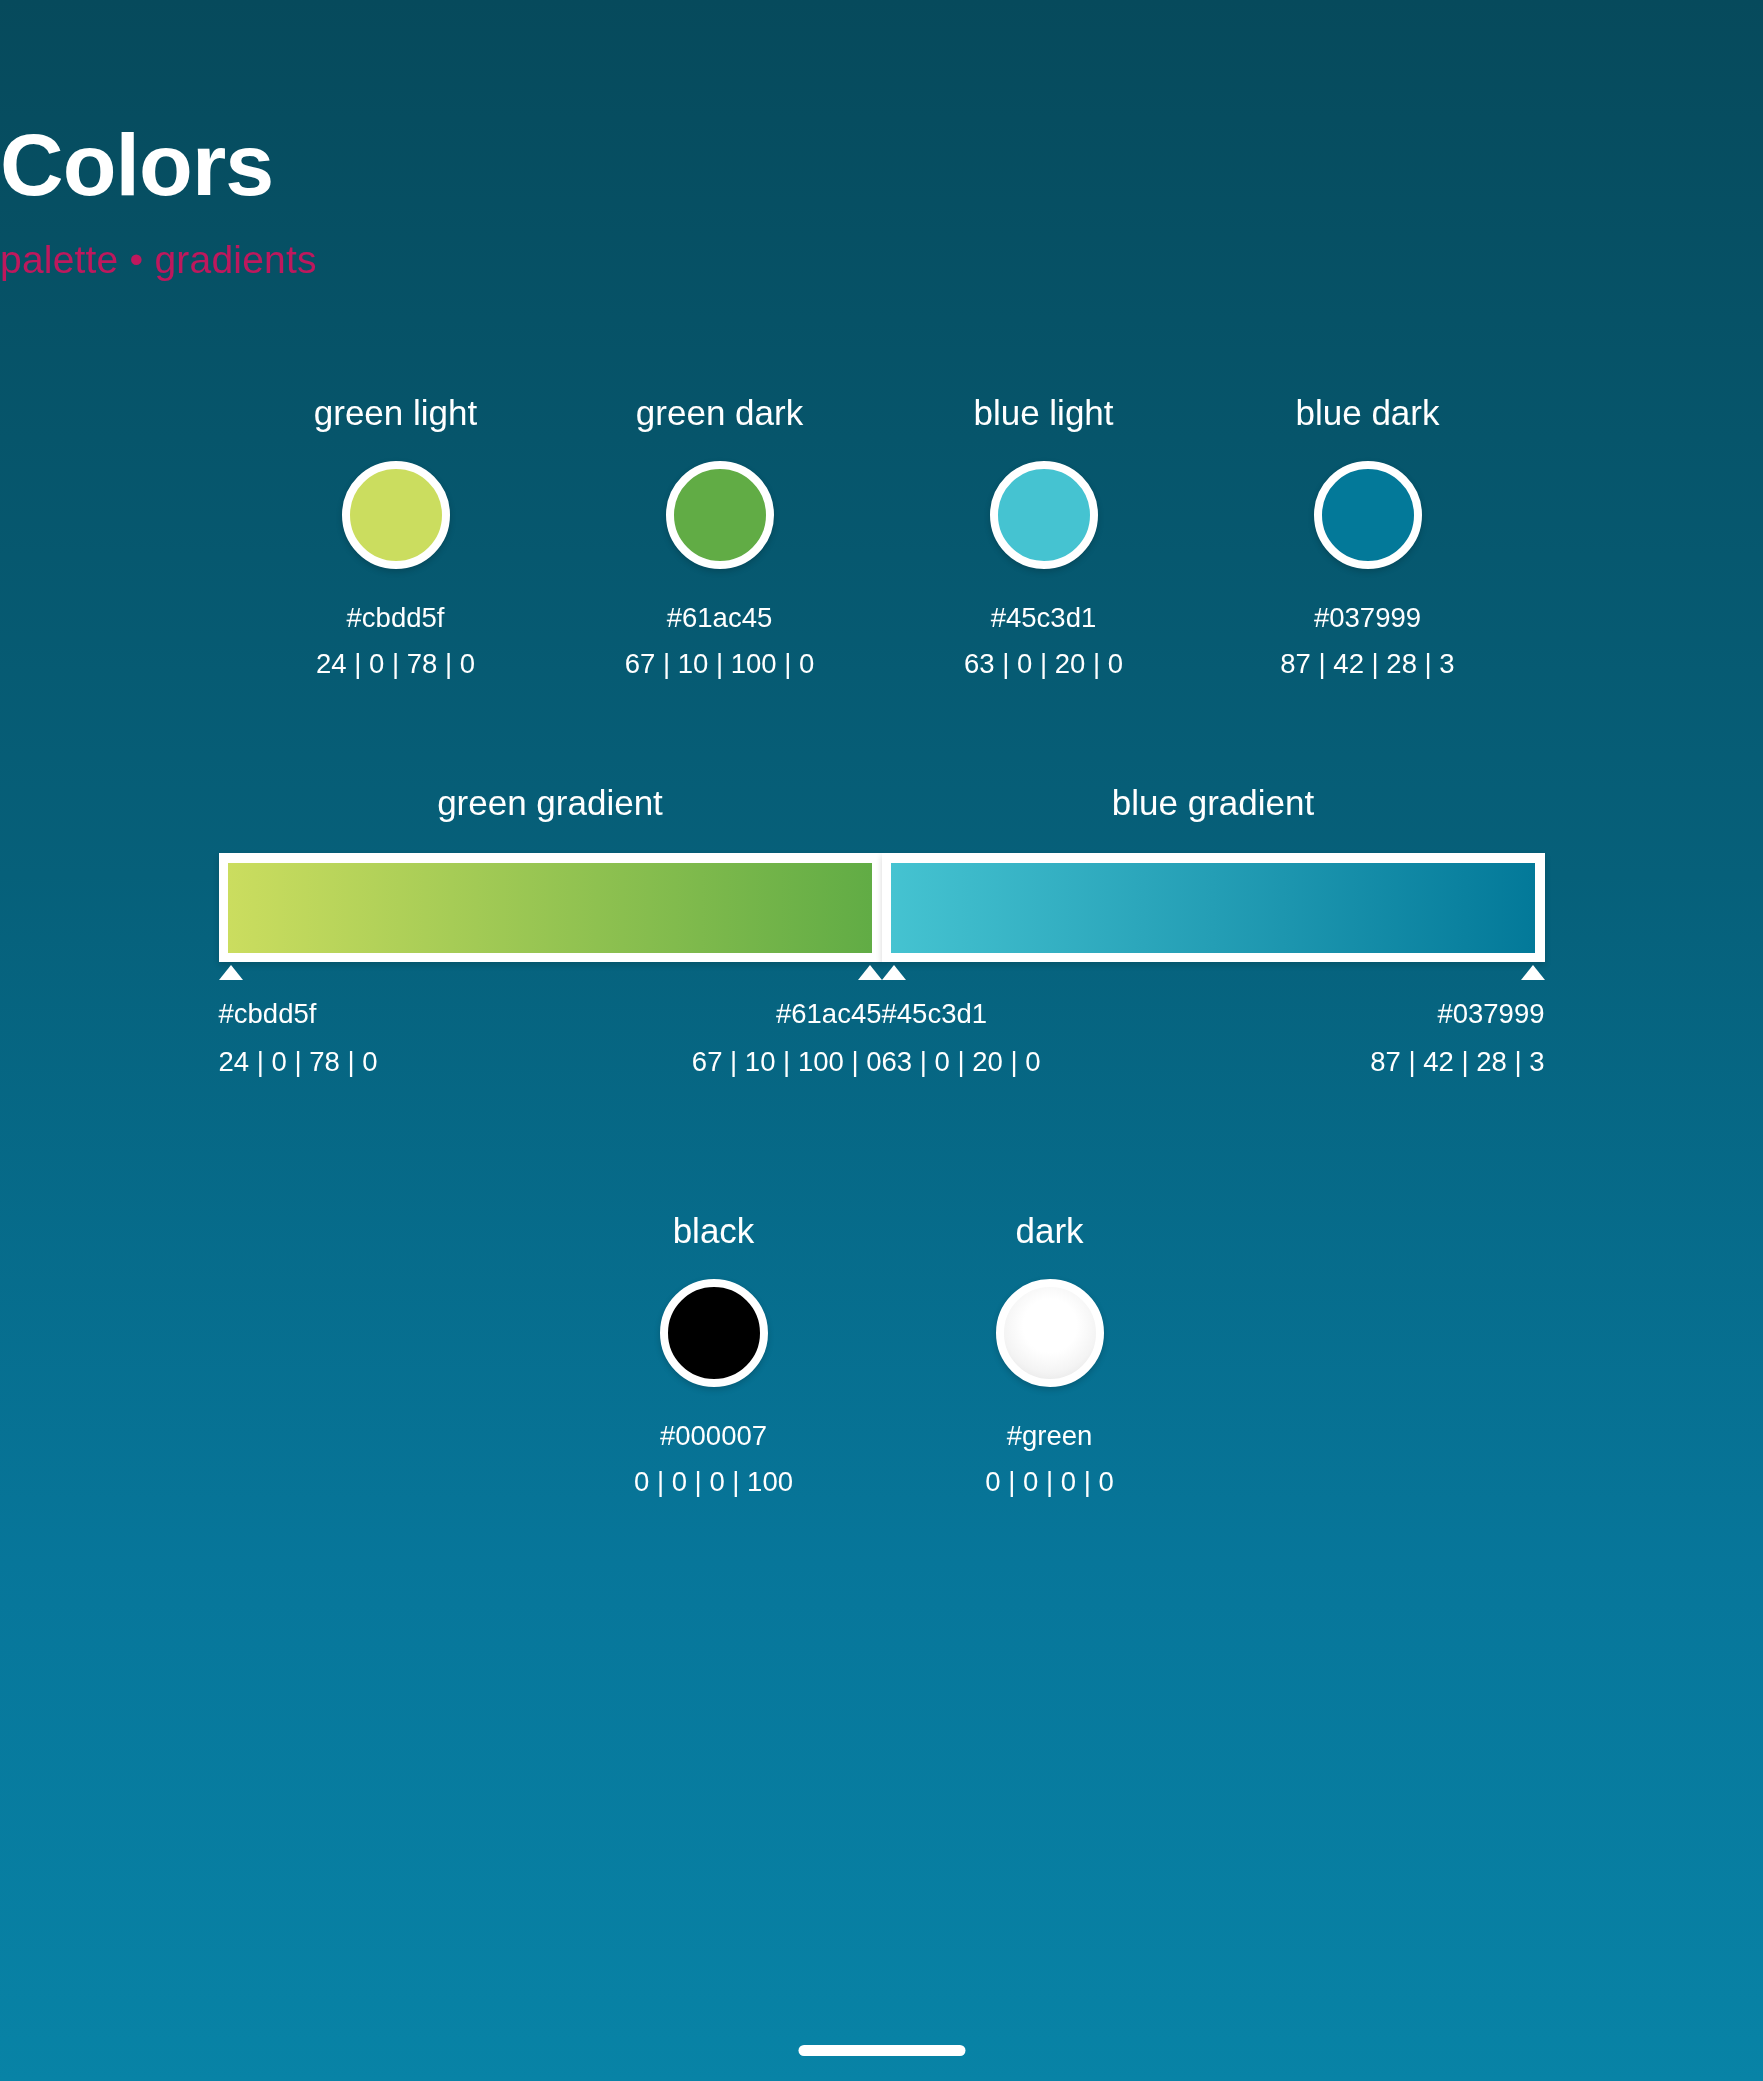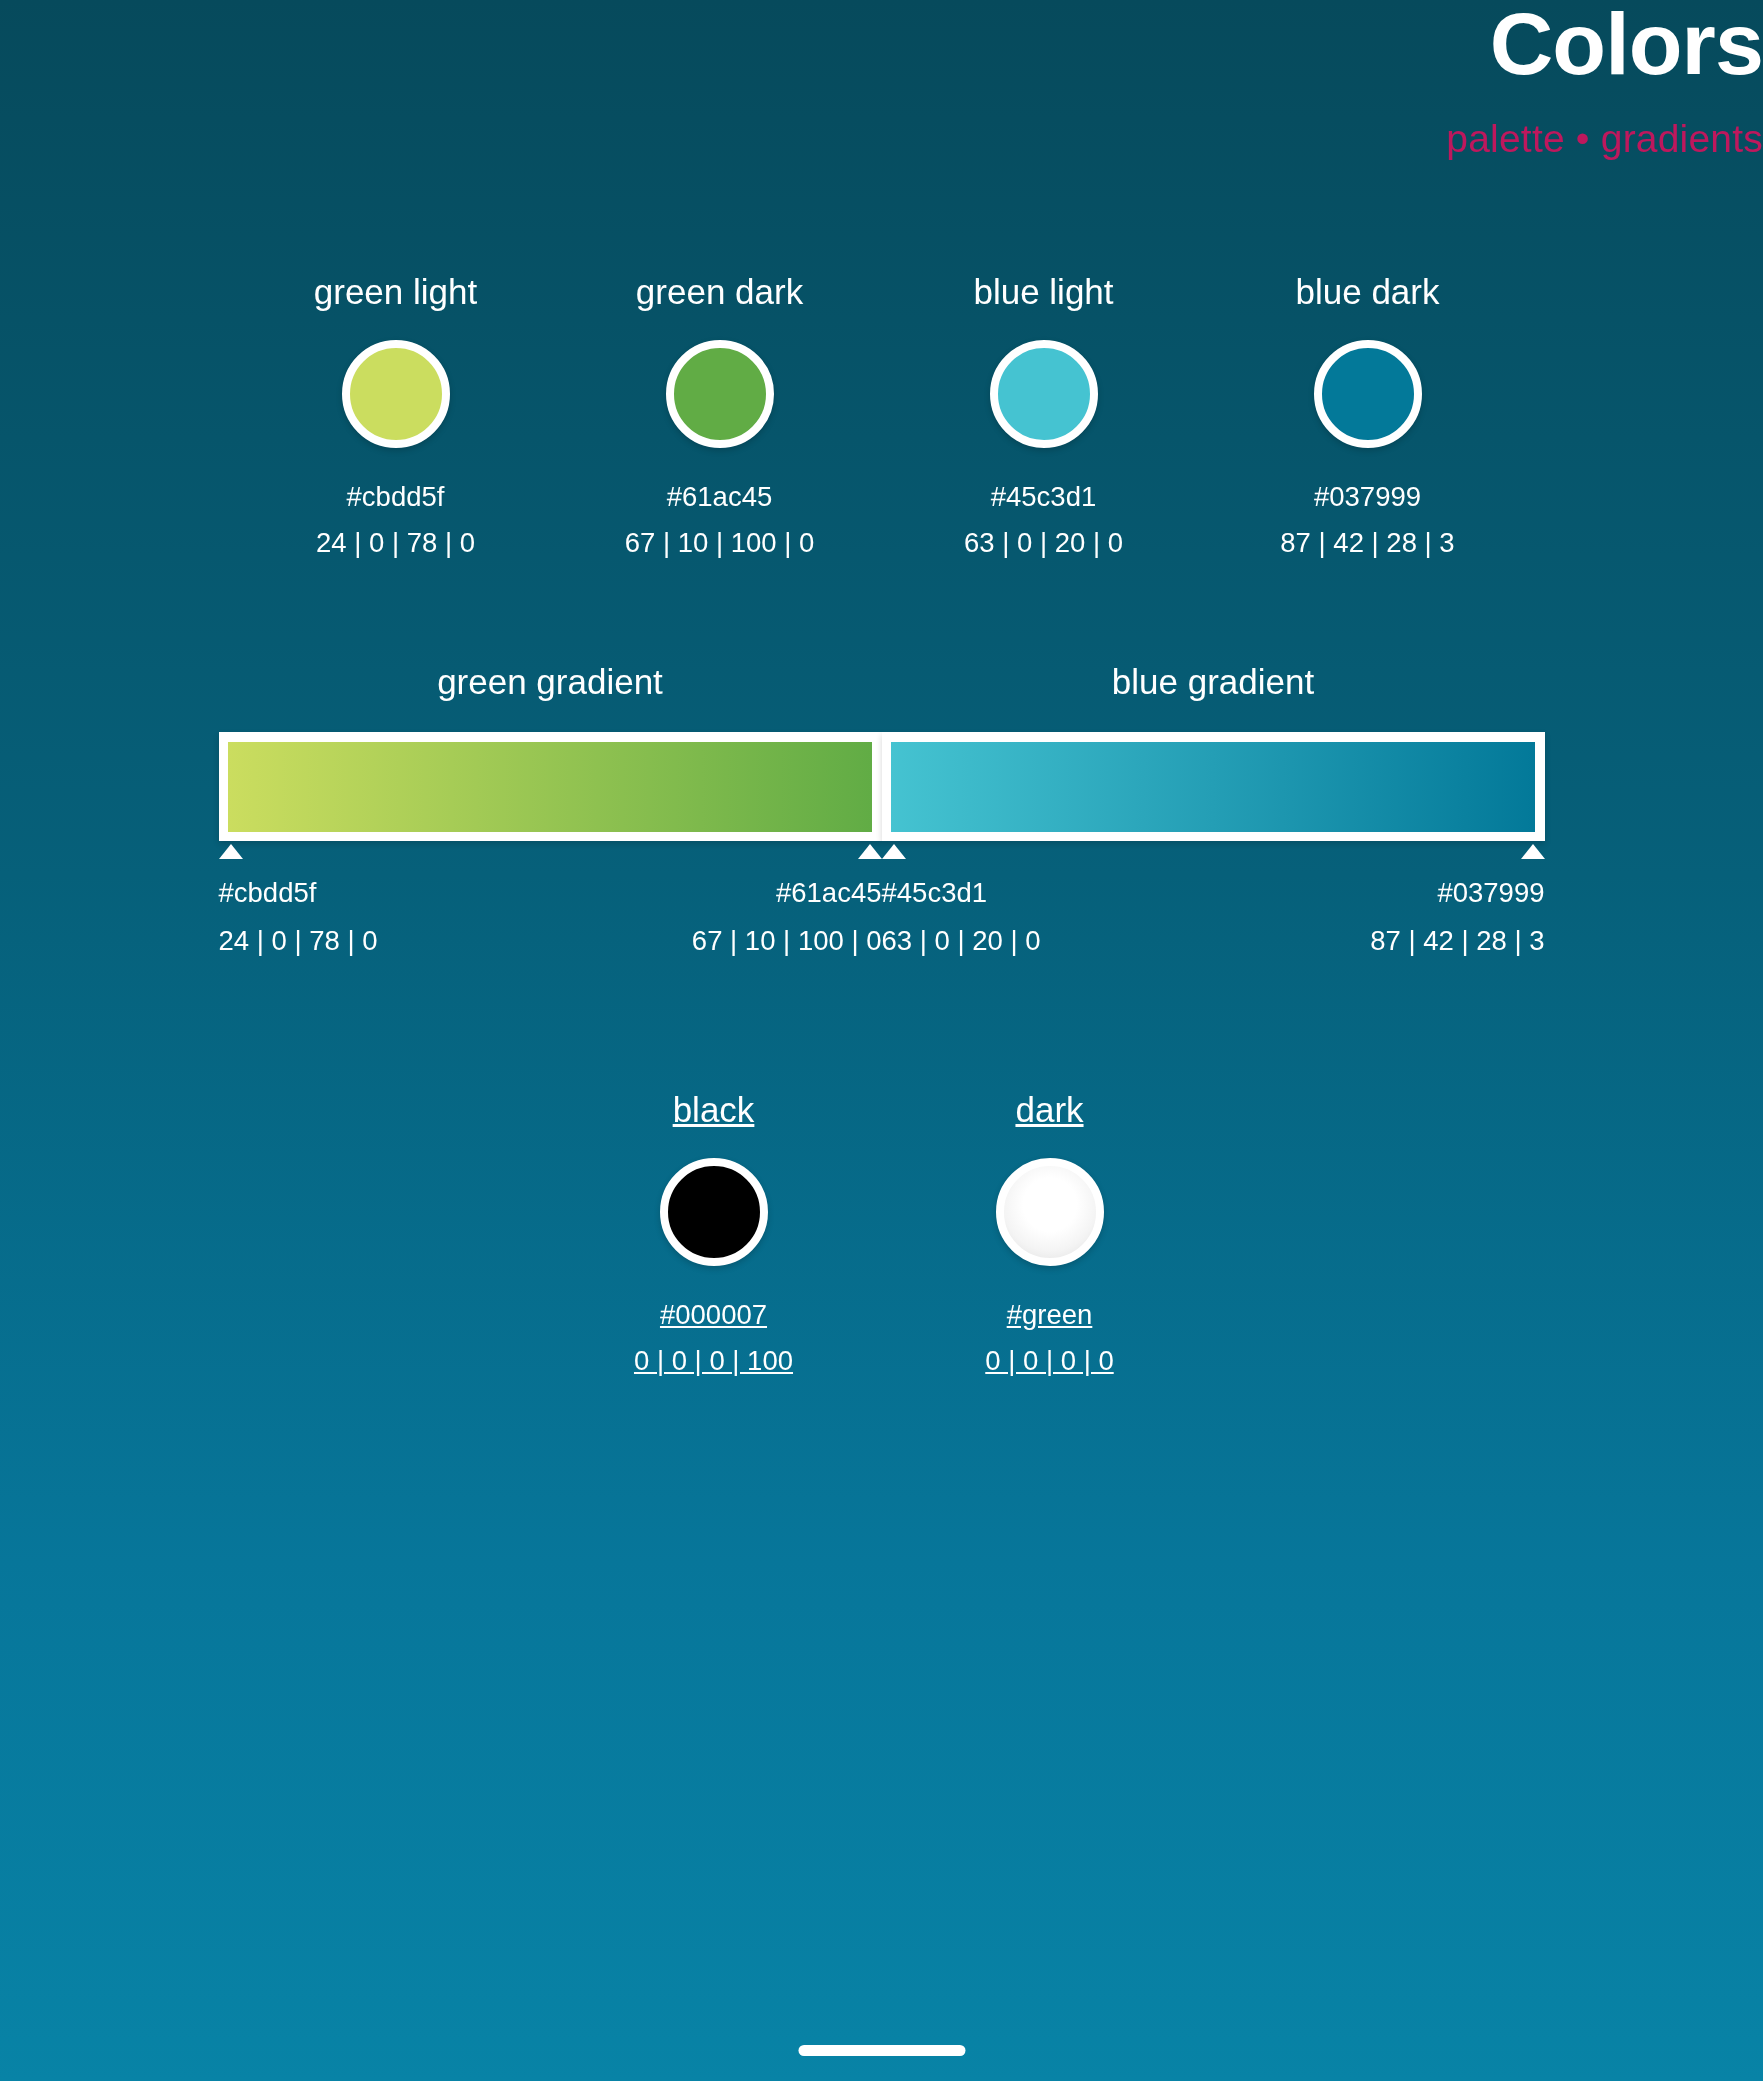--- a/index.html
+++ b/index.html
@@ -11,21 +11,21 @@
 
   body {
     font-family:"Liberation Sans", sans-serif;
     background:linear-gradient(180deg,#064a5c 0%,#06607a 42%,#07769a 75%,#0883a6 100%);
     color:#ffffff;
     overflow:hidden;
     position:relative;
   }
 
   
-  .header { text-align:right; }
+  .header { padding-top:121px; text-align:left; }
 
   .page-title {
     font-size:88px;
     font-weight:bold;
     letter-spacing:-0.9px;
     line-height:1.0;
     color:#ffffff;
   }
 
   .page-subtitle {
@@ -149,21 +149,20 @@
     line-height:1;
     white-space:nowrap;
   }
 
   
   .mono-row {
     margin-top:138px;
     display:flex;
     justify-content:center;
     gap:106px;
-    text-decoration:underline;
   }
 
   .mono-row .swatch { width:230px; }
 
   .mono-row .swatch-circle.white-fill {
     background:radial-gradient(circle at 50% 42%, #ffffff 38%, #f4f4f4 66%, #dcdcdc 100%);
   }
 
   
   .home-indicator {

